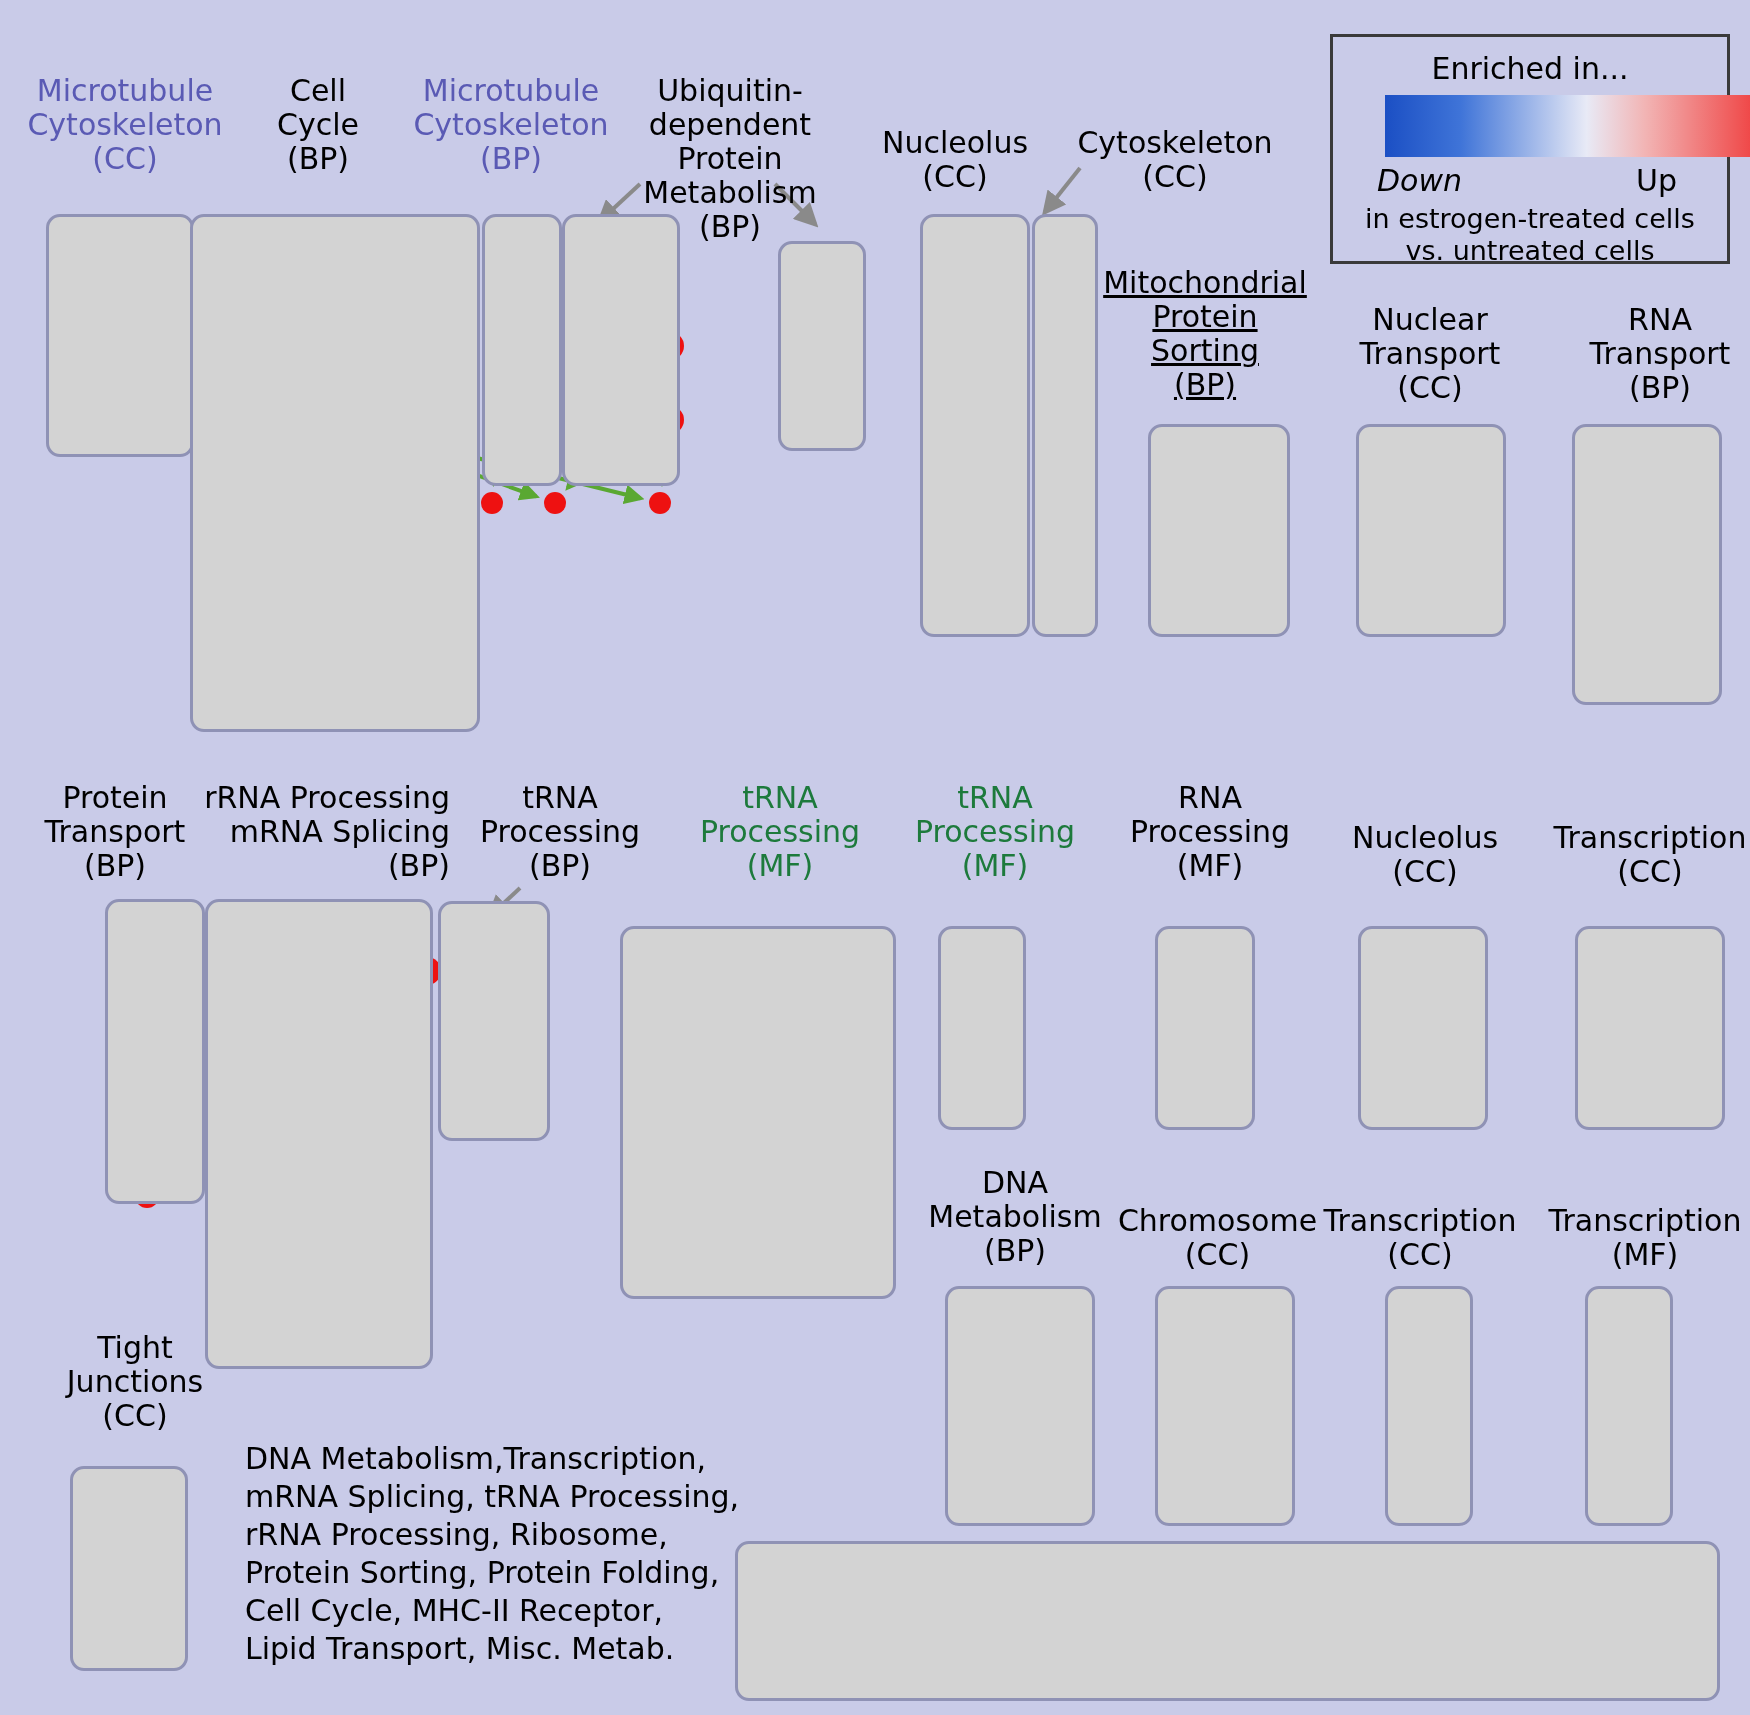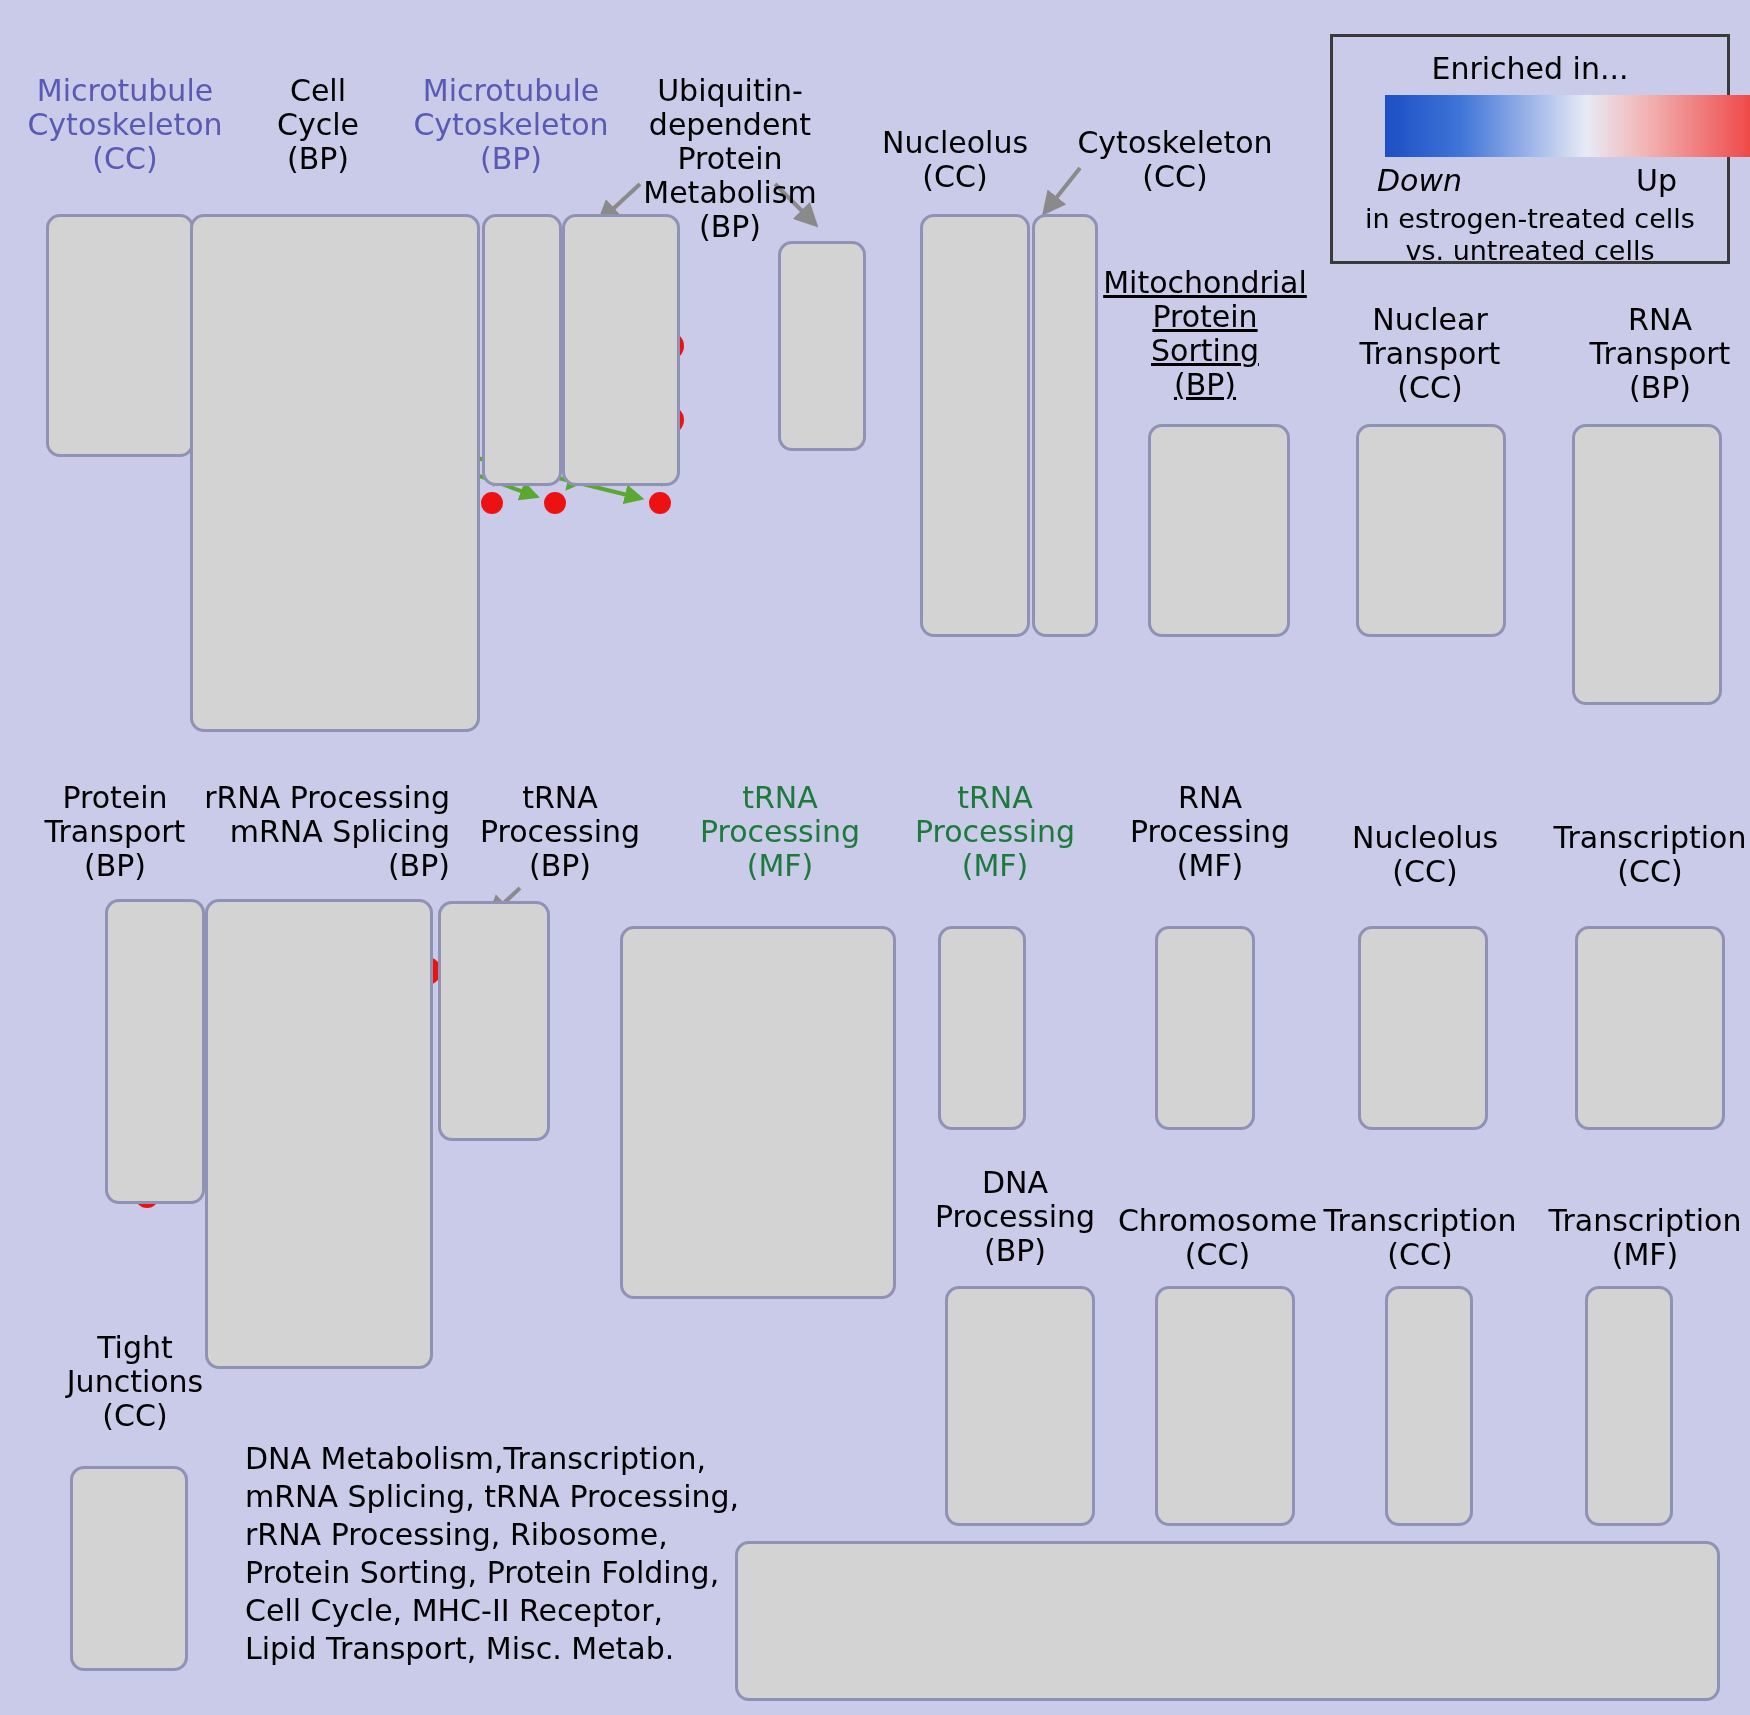--- a/index.html
+++ b/index.html
@@ -420,21 +420,21 @@
 Processing
 (MF)</div>
       <div class="label" style="left: 1120px; top: 765px; width: 180px;">RNA
 Processing
 (MF)</div>
       <div class="label" style="left: 1335px; top: 805px; width: 180px;">Nucleolus
 (CC)</div>
       <div class="label" style="left: 1550px; top: 805px; width: 200px;">Transcription
 (CC)</div>
       <div class="label" style="left: 915px; top: 1150px; width: 200px;">DNA
-Processing
+Metabolism
 (BP)</div>
       <div class="label" style="left: 1110px; top: 1188px; width: 215px;">Chromosome
 (CC)</div>
       <div class="label" style="left: 1320px; top: 1188px; width: 200px;">Transcription
 (CC)</div>
       <div class="label" style="left: 1545px; top: 1188px; width: 200px;">Transcription
 (MF)</div>
       <div class="label" style="left: 55px; top: 1315px; width: 160px;">Tight
 Junctions
 (CC)</div>

